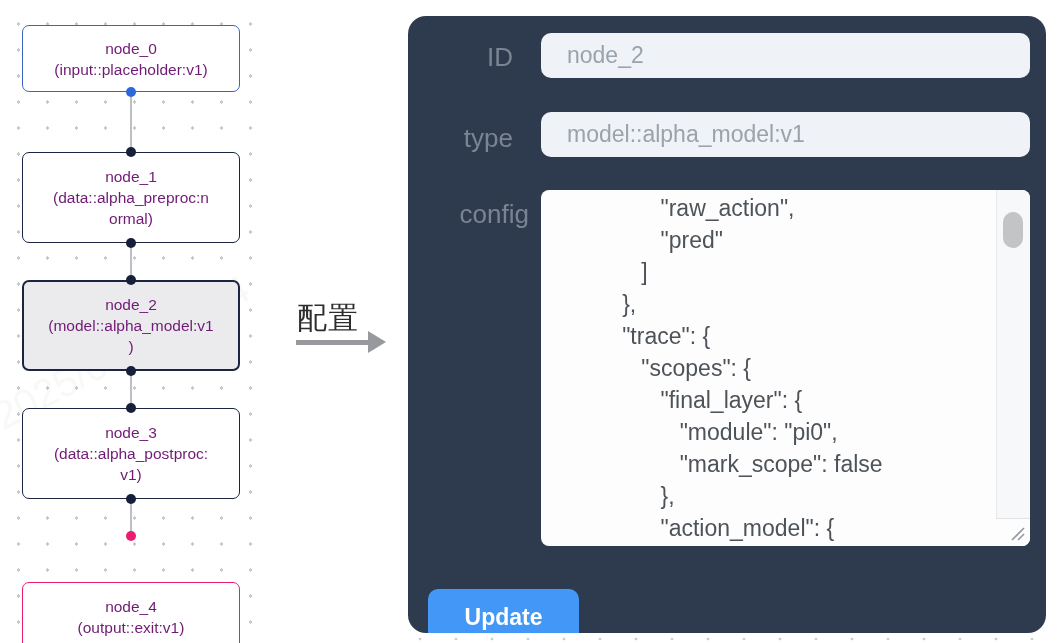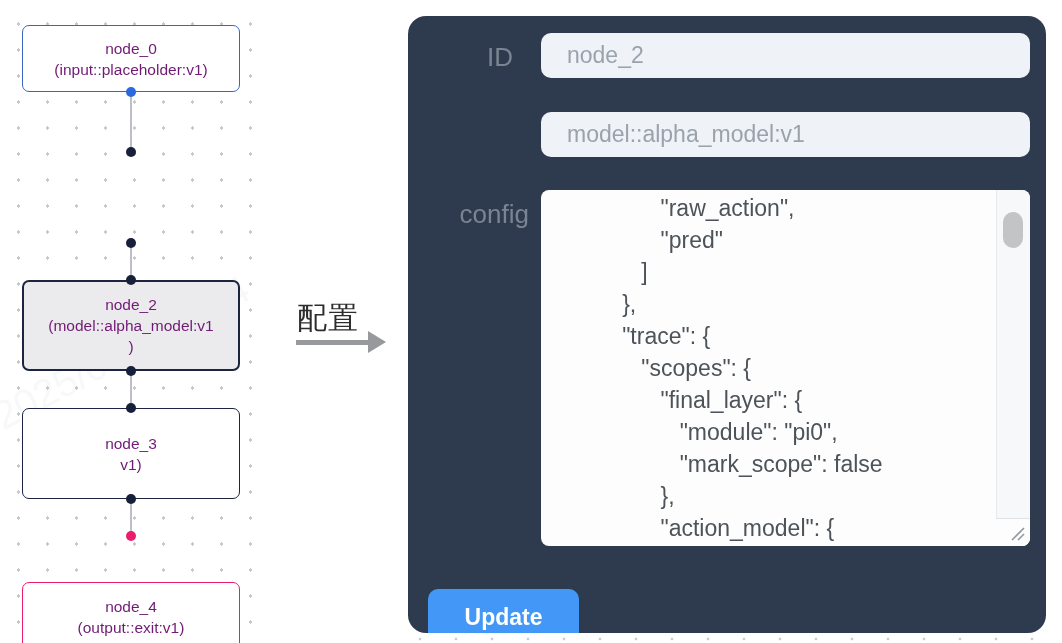--- a/index.html
+++ b/index.html
@@ -92,27 +92,33 @@
     <div class="link link-0"></div>
     <div class="link link-1"></div>
     <div class="link link-2"></div>
     <div class="link link-3"></div>
 
     <div class="node node-0">
       <span>node_0</span>
       <span>(input::placeholder:v1)</span>
       <span></span>
     </div>
+    <div class="node node-1">
+      <span>node_1</span>
+      <span>(data::alpha_preproc:n</span>
+      <span>ormal)</span>
+    </div>
     <div class="node node-2">
       <span>node_2</span>
       <span>(model::alpha_model:v1</span>
       <span>)</span>
     </div>
     <div class="node node-3">
       <span>node_3</span>
+      <span>(data::alpha_postproc:</span>
       <span>v1)</span>
     </div>
     <div class="node node-4">
       <span>node_4</span>
       <span>(output::exit:v1)</span>
       <span></span>
     </div>
 
     <div class="port port-blue" style="top:87px;"></div>
     <div class="port" style="top:147px;"></div>
@@ -129,20 +135,21 @@
   <div class="arrow-head"></div>
 
   <div class="canvas-right">
     <span class="wm" style="left:80px;  top:220px;">2025/04/11 11:4</span>
     <span class="wm" style="left:330px; top:430px;">2025/04/11 11:4</span>
 
     <div class="panel">
       <div class="fld-label lbl-id">ID</div>
       <input class="fld-input inp-id" value="node_2" style="">
 
+      <div class="fld-label lbl-type">type</div>
       <input class="fld-input inp-type" value="model::alpha_model:v1" style="">
 
       <div class="fld-label lbl-config">config</div>
       <div class="cfg">
         <pre class="cfg-pre">         "raw_action",
          "pred"
       ]
    },
    "trace": {
       "scopes": {

